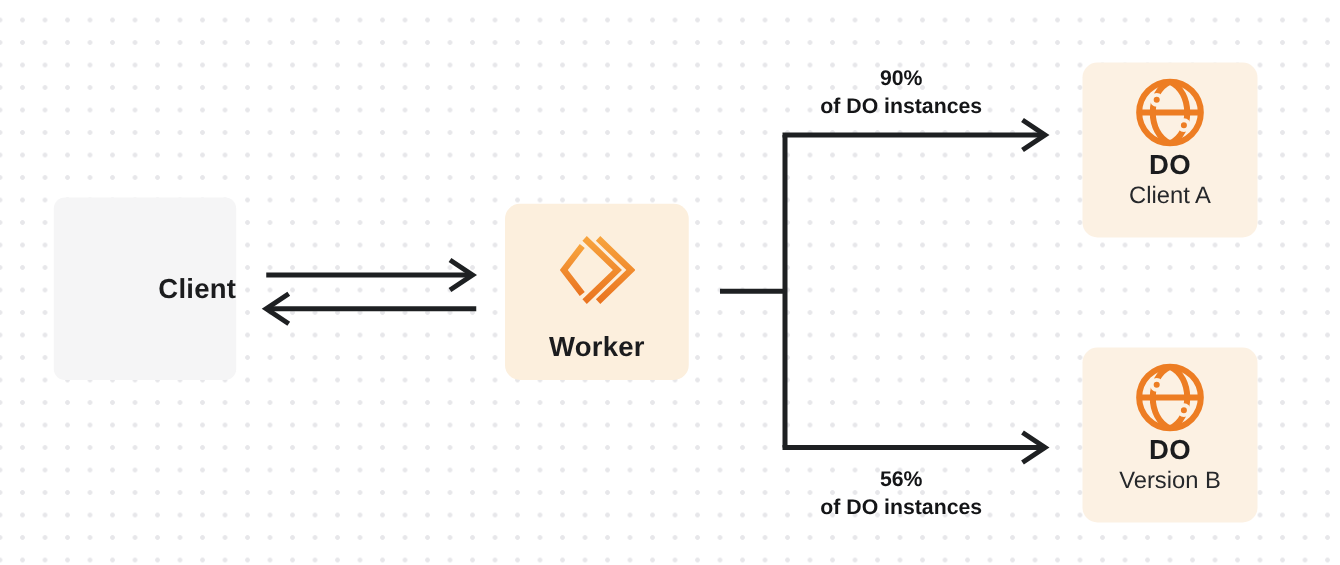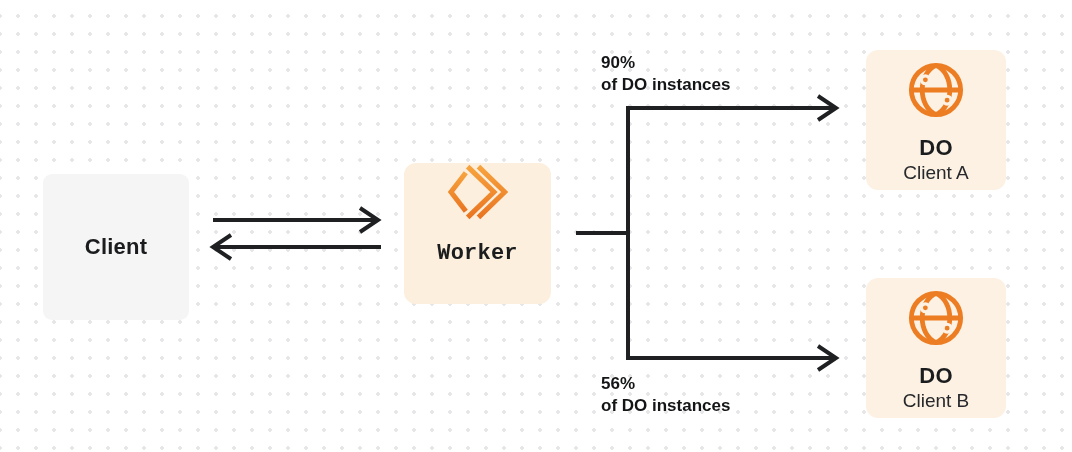--- a/index.html
+++ b/index.html
@@ -14,50 +14,51 @@
     background-image:radial-gradient(circle,#e7e7ea 1.7px,transparent 1.9px);
     background-size:18px 18px;
     background-position:9px 7px;
   }
   svg.connectors{position:absolute;left:0;top:0;}
   .node{
     position:absolute;display:flex;flex-direction:column;
     align-items:center;box-sizing:border-box;
   }
   .client-node{
-    left:43px;top:174px;width:146px;height:146px;
+    left:43px;top:158px;width:146px;height:146px;
     background:#f5f5f6;border-radius:9px;
     justify-content:center;
+    align-items:flex-end;
   }
   .node-label{
     font-size:22px;font-weight:700;color:#1b1c1e;letter-spacing:.2px;
   }
   .worker-node{
     left:404px;top:163px;width:147px;height:141px;
     background:#fcefdd;border-radius:12px;
-    font-family:Liberation Mono, monospace;
+    padding-top:24px;
   }
   .worker-node .node-label{margin-top:20px;}
   .do-node{
     left:866px;width:140px;height:140px;
     background:#fcf1e3;border-radius:12px;
     padding-top:11px;
   }
   .do-node-a{top:50px;}
   .do-node-b{top:278px;}
   .do-title{
     font-size:22px;font-weight:700;color:#1b1c1e;
-    line-height:26px;margin-top:16px;letter-spacing:.3px;
+    line-height:26px;margin-top:0;letter-spacing:.3px;
   }
   .do-subtitle{
     font-size:19px;font-weight:400;color:#26282b;line-height:24px;
   }
   .branch-label{
     position:absolute;width:240px;left:601px;
-    font-size:17px;font-weight:700;
+    text-align:center;font-size:17px;font-weight:700;
     line-height:22px;color:#141517;
   }
   .branch-label-top{top:52px;}
   .branch-label-bottom{top:373px;}
 </style>
 </head>
 <body>
 
 <div class="canvas">
 
@@ -135,16 +136,16 @@
       <g fill="none" stroke="#ED7D23" stroke-width="5" stroke-linecap="butt">
         <circle cx="30" cy="30" r="25.5"></circle>
         <path d="M5 30 H55"></path>
         <path d="M30 4.5 C11 13, 11 47, 30 55.5"></path>
         <path d="M30 4.5 C49 13, 49 47, 30 55.5"></path>
       </g>
       <circle cx="19" cy="19.5" r="4.1" fill="#ED7D23" stroke="#fcf1e3" stroke-width="3.2"></circle>
       <circle cx="41.5" cy="40.5" r="4.1" fill="#ED7D23" stroke="#fcf1e3" stroke-width="3.2"></circle>
     </svg>
     <span class="do-title">DO</span>
-    <span class="do-subtitle">Client B</span>
+    <span class="do-subtitle">Version B</span>
   </div>
 
 </div>
 
 </body></html>

